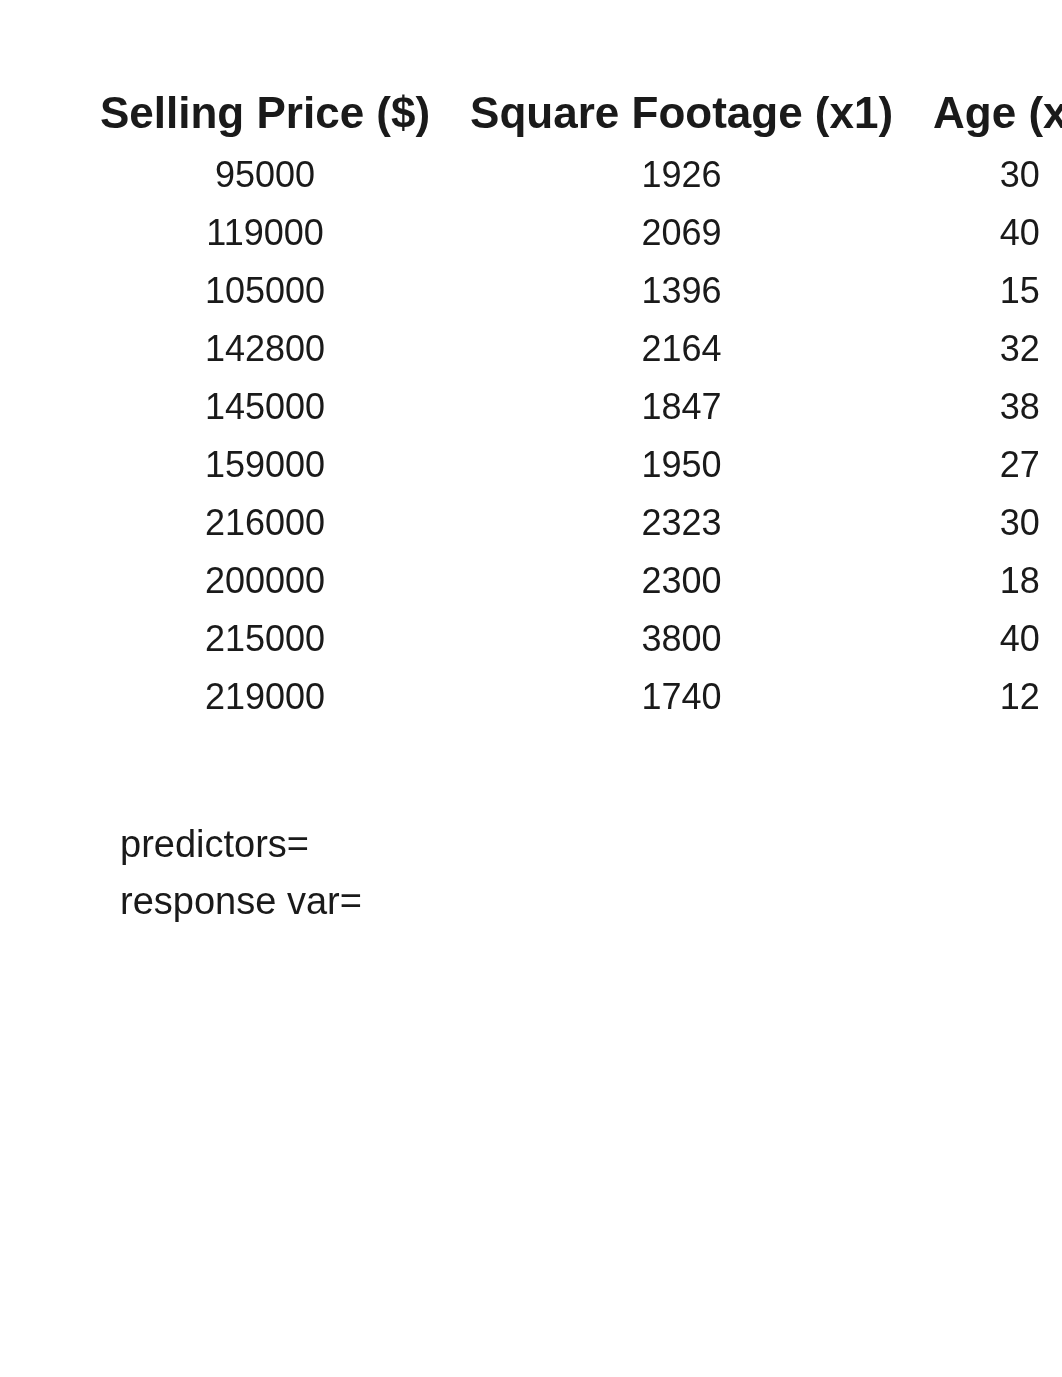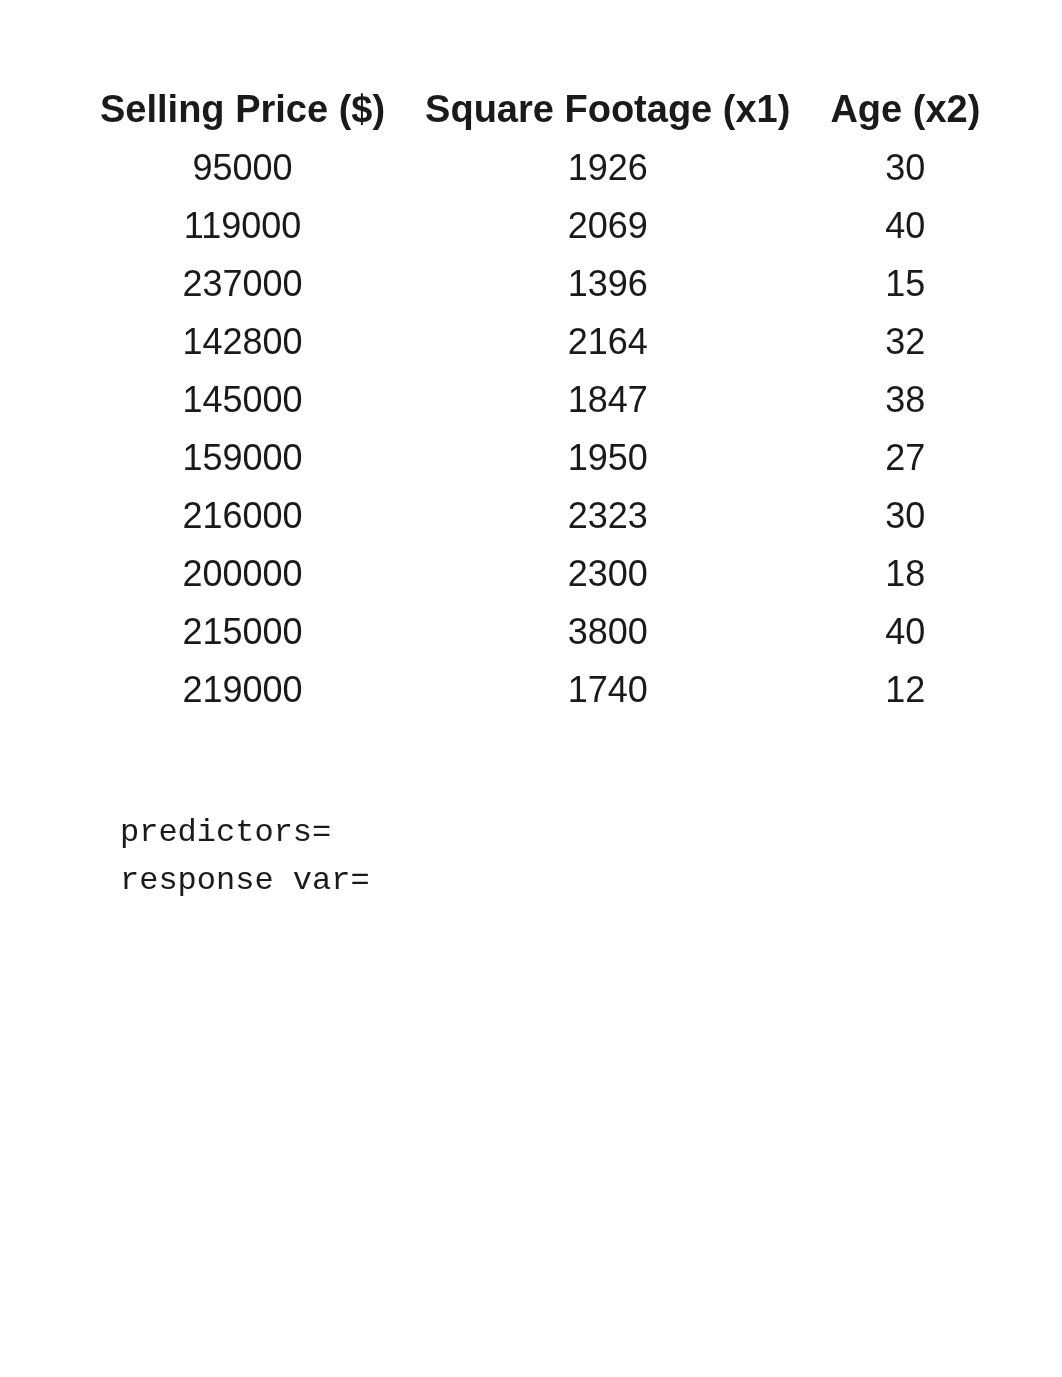--- a/index.html
+++ b/index.html
@@ -15,37 +15,36 @@
       padding: 80px 80px 0 80px;
       color: #1a1a1a;
     }
     table {
       border-collapse: collapse;
       width: 100%;
       margin-bottom: 90px;
     }
     th {
       font-weight: 700;
-      font-size: 38px;
+      font-size: 44px;
       text-align: center;
       padding: 8px 20px;
       white-space: nowrap;
     }
     td {
       font-size: 36px;
       text-align: center;
       padding: 8px 20px;
       font-weight: 400;
     }
     .notes {
       padding-left: 40px;
-      font-size: 32px;
+      font-size: 38px;
       line-height: 1.5;
       font-weight: 400;
-      font-family: Liberation Mono, monospace;
     }
   </style>
 </head>
 <body>
 
 <table>
   <thead>
     <tr>
       <th>Selling Price ($)</th>
       <th>Square Footage (x1)</th>
@@ -57,21 +56,21 @@
       <td>95000</td>
       <td>1926</td>
       <td>30</td>
     </tr>
     <tr>
       <td>119000</td>
       <td>2069</td>
       <td>40</td>
     </tr>
     <tr>
-      <td>237000</td>
+      <td>105000</td>
       <td>1396</td>
       <td>15</td>
     </tr>
     <tr>
       <td>142800</td>
       <td>2164</td>
       <td>32</td>
     </tr>
     <tr>
       <td>145000</td>

